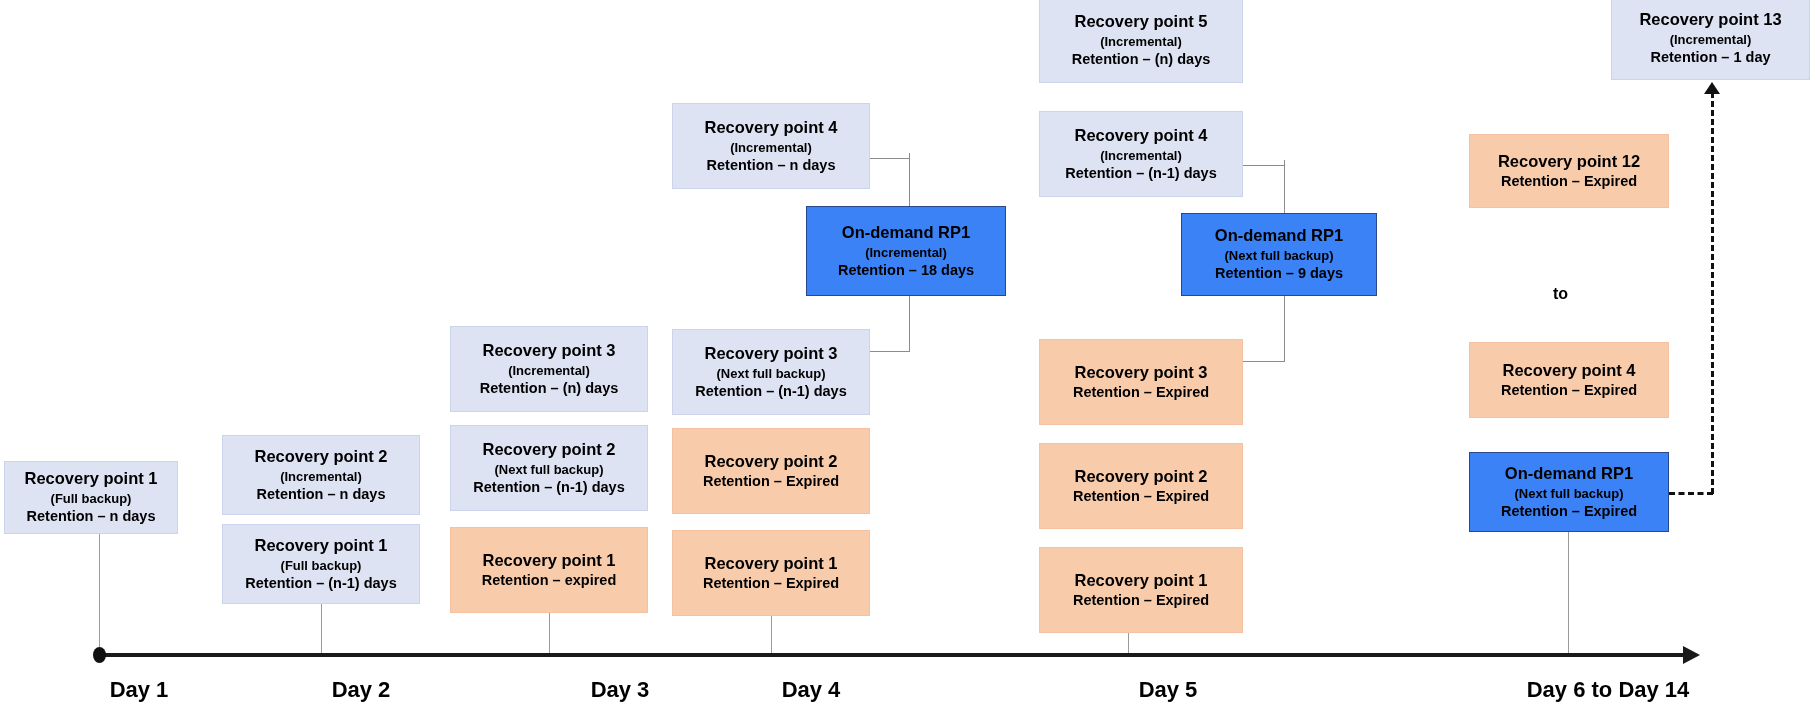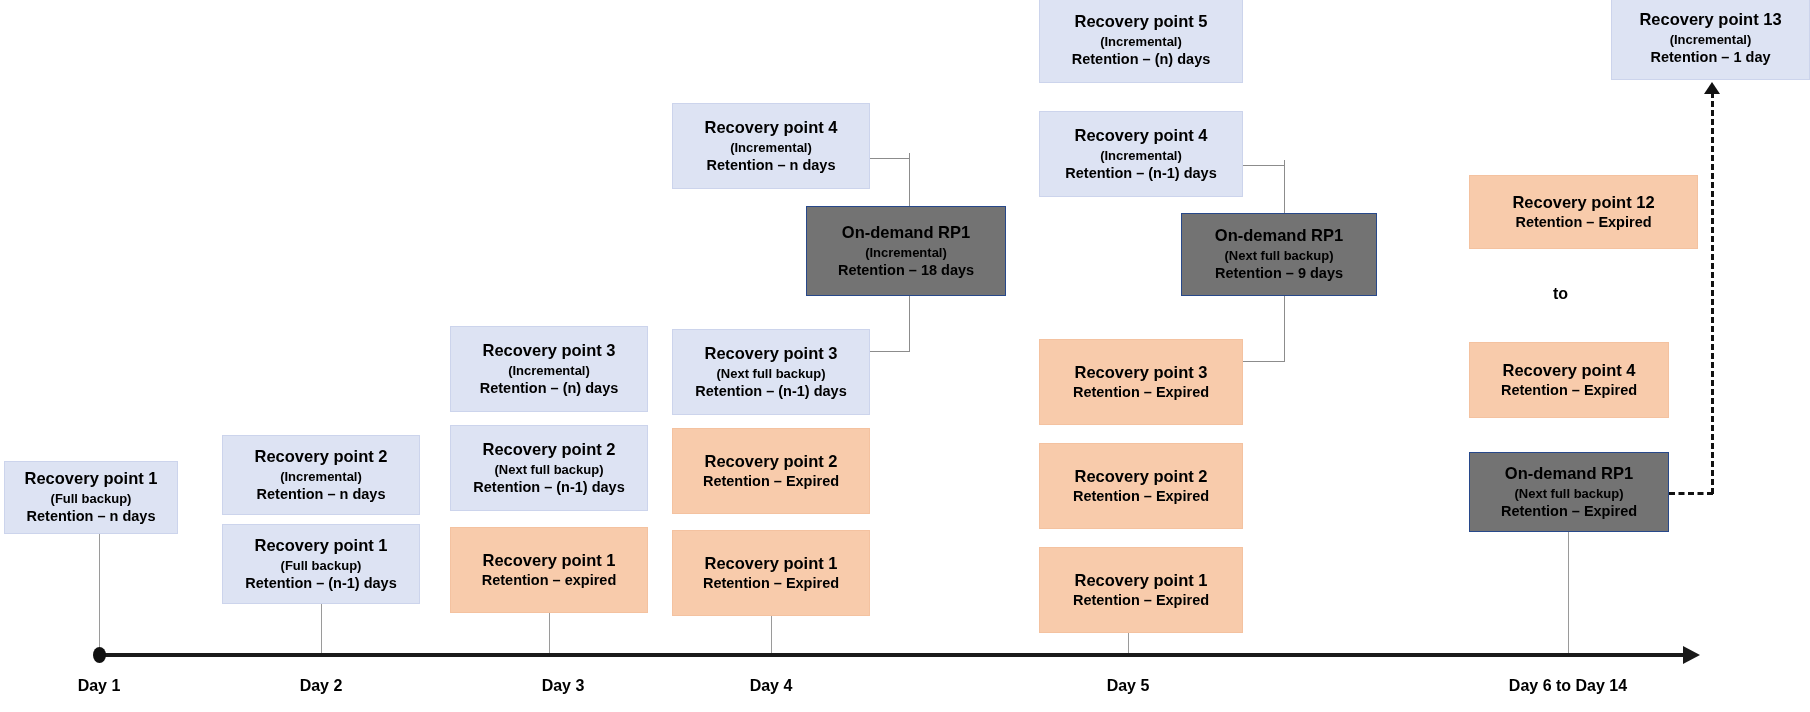--- a/index.html
+++ b/index.html
@@ -49,21 +49,21 @@
   }
   .rp.blue {
     background: #dde3f3;
     border: 1px solid #ccd4ec;
   }
   .rp.orange {
     background: #f8cbab;
     border: 1px solid #f4c2a0;
   }
   .rp.darkblue {
-    background: #737373;
+    background: #3b82f6;
     border: 1px solid #27488a;
     color: #000000;
   }
   .rp.darkblue .rp-title,
   .rp.darkblue .rp-kind,
   .rp.darkblue .rp-retention {
     color: #000000;
   }
 
   
@@ -95,25 +95,26 @@
     border-radius: 50%;
   }
   .tl-tick {
     position: absolute;
     width: 1px;
     background: #9a9a9a;
   }
   .tl-label {
     position: absolute;
     font-weight: bold;
-    font-size: 16px;
+    font-size: 22px;
     color: #000000;
     text-align: center;
     white-space: nowrap;
     transform: translateX(-50%);
+    margin-left: 40px;
   }
 
   
   .conn {
     position: absolute;
     background: #8c8c8c;
   }
   .conn-v { width: 1px; }
   .conn-h { height: 1px; }
 
@@ -229,21 +230,21 @@
     <div class="rp-title">Recovery point 1</div>
     <div class="rp-retention">Retention – Expired</div>
   </div>
 
   <div class="rp blue" style="left:1611px; top:-4px; width:199px; height:84px;">
     <div class="rp-title">Recovery point 13</div>
     <div class="rp-kind">(Incremental)</div>
     <div class="rp-retention">Retention – 1 day</div>
   </div>
 
-  <div class="rp orange" style="left:1469px; top:134px; width:229px; height:74px;margin-top:41px;">
+  <div class="rp orange" style="left:1469px; top:134px; width:200px; height:74px;">
     <div class="rp-title">Recovery point 12</div>
     <div class="rp-retention">Retention – Expired</div>
   </div>
 
   <div class="to-label" style="left:1553px; top:285px;">to</div>
 
   <div class="rp orange" style="left:1469px; top:342px; width:200px; height:76px;">
     <div class="rp-title">Recovery point 4</div>
     <div class="rp-retention">Retention – Expired</div>
   </div>
@@ -274,18 +275,18 @@
   <div class="tl-tick" style="left:771px; top:616px; height:38px;"></div>
   <div class="tl-tick" style="left:1128px; top:633px; height:21px;"></div>
   <div class="tl-tick" style="left:1568px; top:532px; height:122px;"></div>
 
   <div class="tl-axis" style="left:99px; top:653px; width:1586px; height:4px;"></div>
   <div class="tl-arrow" style="left:1683px; top:646px;"></div>
   <div class="tl-dot" style="left:93px; top:647px;"></div>
 
   <div class="tl-label" style="left:99px; top:677px;">Day 1</div>
   <div class="tl-label" style="left:321px; top:677px;">Day 2</div>
-  <div class="tl-label" style="left:563px; top:677px;">Day 3</div>
+  <div class="tl-label" style="left:580px; top:677px;">Day 3</div>
   <div class="tl-label" style="left:771px; top:677px;">Day 4</div>
   <div class="tl-label" style="left:1128px; top:677px;">Day 5</div>
   <div class="tl-label" style="left:1568px; top:677px;">Day 6 to Day 14</div>
 
 </div>
 
 </body></html>

